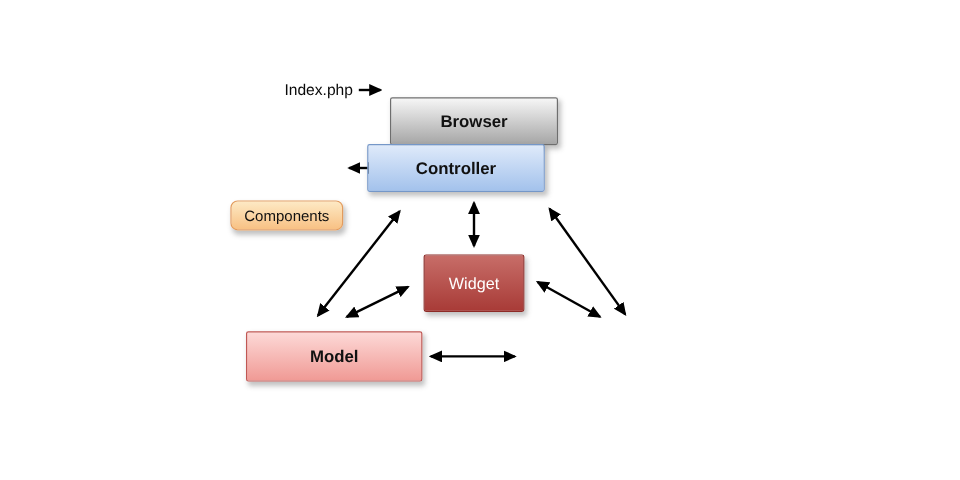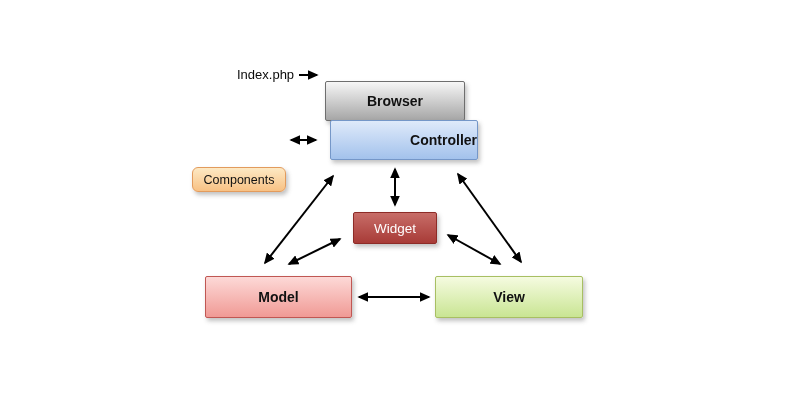--- a/index.html
+++ b/index.html
@@ -21,24 +21,24 @@
     position:absolute;
     display:flex; align-items:center; justify-content:center;
     border:1.5px solid #555;
     border-radius:2px;
     box-shadow:2px 3px 4px rgba(120,120,120,0.45);
     font-size:14px; font-weight:bold; color:#111;
     box-sizing:border-box;
     text-align:center;
   }
   #node-browser    { left:325px; top:53px;  width:140px; height:40px;margin-top:28px; }
-  #node-controller { left:330px; top:120px; width:148px; height:40px;justify-content:flex-end; }
+  #node-controller { left:306px; top:120px; width:148px; height:40px; }
   #node-components { left:192px; top:128px; width:94px;  height:25px;
                      border-radius:6px; font-weight:normal; font-size:12.5px; }
-  #node-widget     { left:353px; top:212px; width:84px;  height:32px;
+  #node-widget     { left:353px; top:212px; width:84px;  height:48px;
                      font-weight:normal; font-size:13.5px; }
   #node-model      { left:205px; top:276px; width:147px; height:42px; }
   #node-view       { left:435px; top:276px; width:148px; height:42px; }
   #index-label {
     position:absolute; left:237px; top:67px;
     font-size:13px; color:#0a0a0a; font-weight:normal;
   }
 </style>
 </head>
 <body>
@@ -79,17 +79,14 @@
   </div>
 
   <div id="node-widget" class="node" style="background: linear-gradient(rgb(199, 109, 104), rgb(168, 59, 55)); border-color: rgb(141, 43, 39); color: rgb(255, 255, 255);">
     <span>Widget</span>
   </div>
 
   <div id="node-model" class="node" style="background: linear-gradient(rgb(253, 217, 215), rgb(240, 154, 149)); border-color: rgb(192, 87, 83); color: rgb(17, 17, 17);">
     <span>Model</span>
   </div>
 
-  <div id="node-view" class="node" style="background: linear-gradient(rgb(245, 251, 224), rgb(201, 229, 147)); border-color: rgb(168, 191, 99); color: rgb(17, 17, 17);">
-    <span>View</span>
-  </div>
 
 </div>
 
 </body></html>

